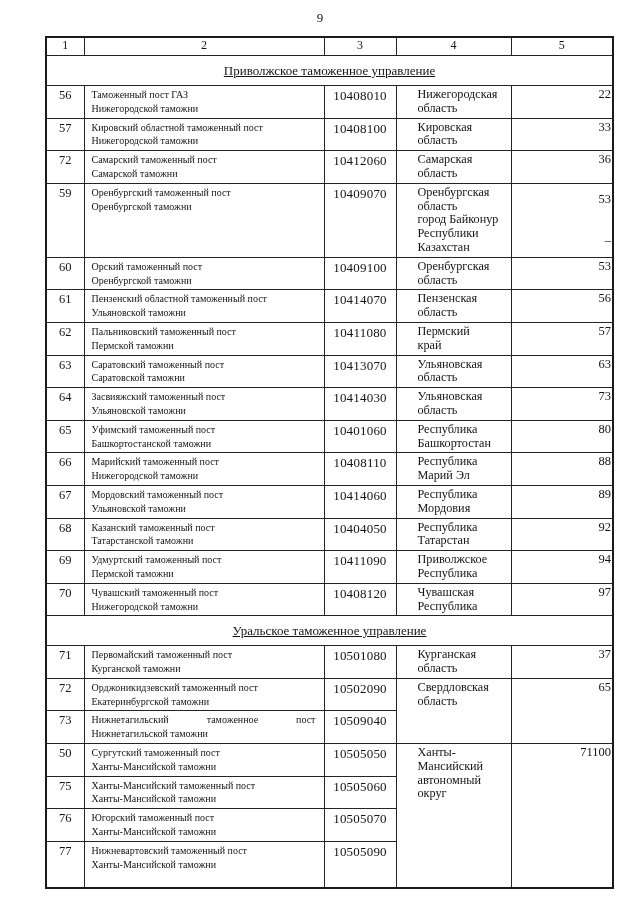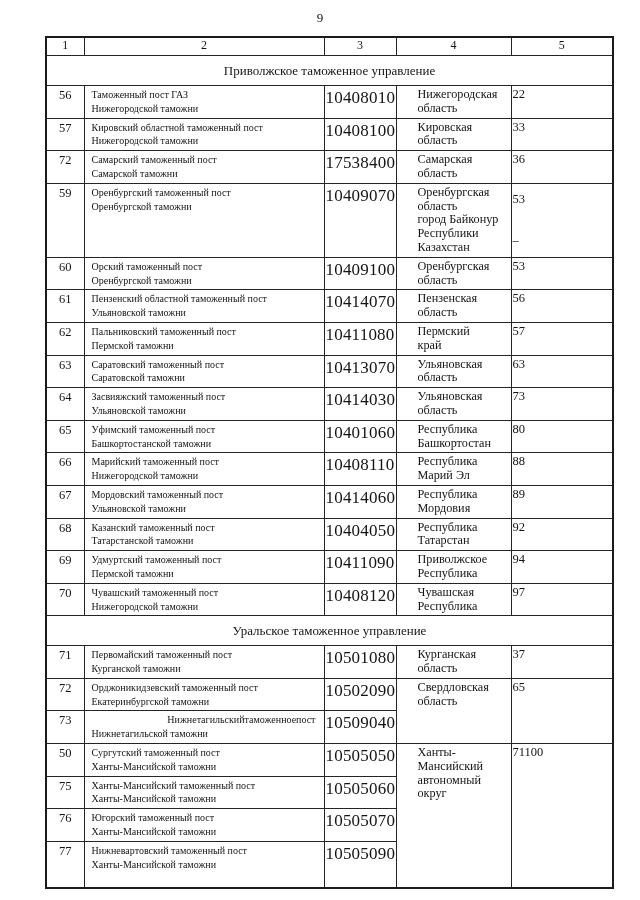--- a/index.html
+++ b/index.html
@@ -18,34 +18,34 @@
     border:2px solid #1b1b1b;
   }
   #doc-table th,#doc-table td{
     border:1px solid #242424;vertical-align:top;
     font-weight:normal;overflow:hidden;
   }
   thead th{
     font-size:12px;height:15px;padding:1px 0 1px;text-align:center;line-height:13px;
   }
   tr.section-row td{
-    font-weight:bold;text-align:center;font-size:13px;padding:7px 17px 6px;
+    font-weight:bold;text-align:center;font-size:13px;padding:7px 17px 6px;text-decoration:underline;
   }
   tr.data-row{height:30px}
   tbody tr.data-row:last-child{height:47px}
   td.c-num{text-align:center;font-size:12.5px;padding-top:2px}
   td.c-name{padding:2px 5px 2px 7px;font-size:10px;line-height:13.8px}
-  td.c-code{text-align:right;font-size:17px;padding-top:2px;letter-spacing:.2px}
+  td.c-code{text-align:center;font-size:13px;padding-top:2px;letter-spacing:.2px}
   td.c-region{padding:2px 2px 2px 21px;font-size:12.2px;line-height:13.8px}
   td.c-region.mid{vertical-align:middle}
-  td.c-value{text-align:left;vertical-align:middle;font-size:12.5px}
+  td.c-value{text-align:right;vertical-align:middle;font-size:12.5px}
   td.c-value.twoline{vertical-align:top}
   .v-top{margin-top:7px}
   .v-dash{margin-top:26px}
-  .jline{display:flex;justify-content:flex-end;padding-right:3px}
+  .jline{display:flex;justify-content:space-between;padding-right:3px}
 </style>
 </head>
 <body>
 
 <div id="page-number">9</div>
 
 <table id="doc-table">
   <colgroup>
     <col style="width:38px">
     <col style="width:240px">
@@ -91,21 +91,21 @@
           <div>область</div>
         </td>
         <td class="c-value" rowspan="1">33</td>
       </tr>
       <tr class="data-row">
         <td class="c-num">72</td>
         <td class="c-name">
           <div>Самарский таможенный пост</div>
           <div>Самарской таможни</div>
         </td>
-        <td class="c-code">17538400</td>
+        <td class="c-code">10412060</td>
         <td class="c-region" rowspan="1">
           <div>Самарская</div>
           <div>область</div>
         </td>
         <td class="c-value" rowspan="1">36</td>
       </tr>
       <tr class="data-row">
         <td class="c-num">59</td>
         <td class="c-name">
           <div>Оренбургский таможенный пост</div>

